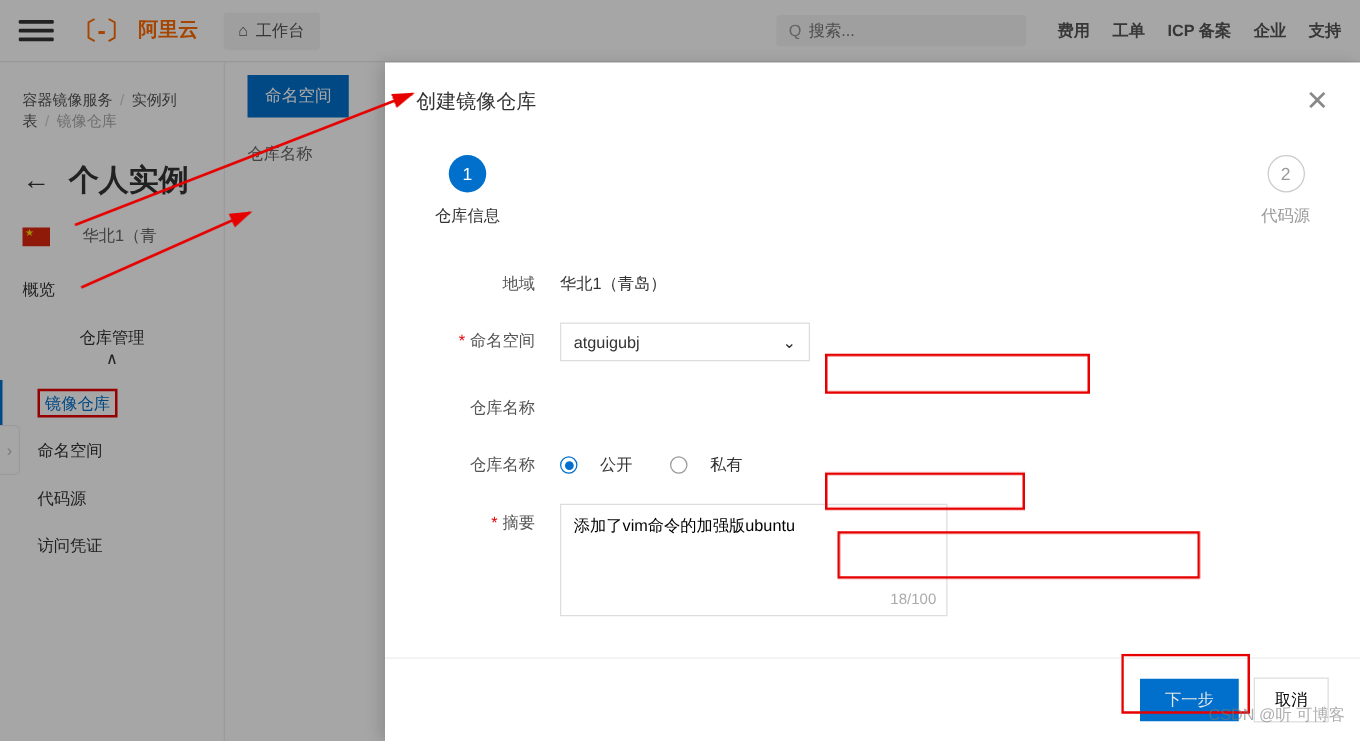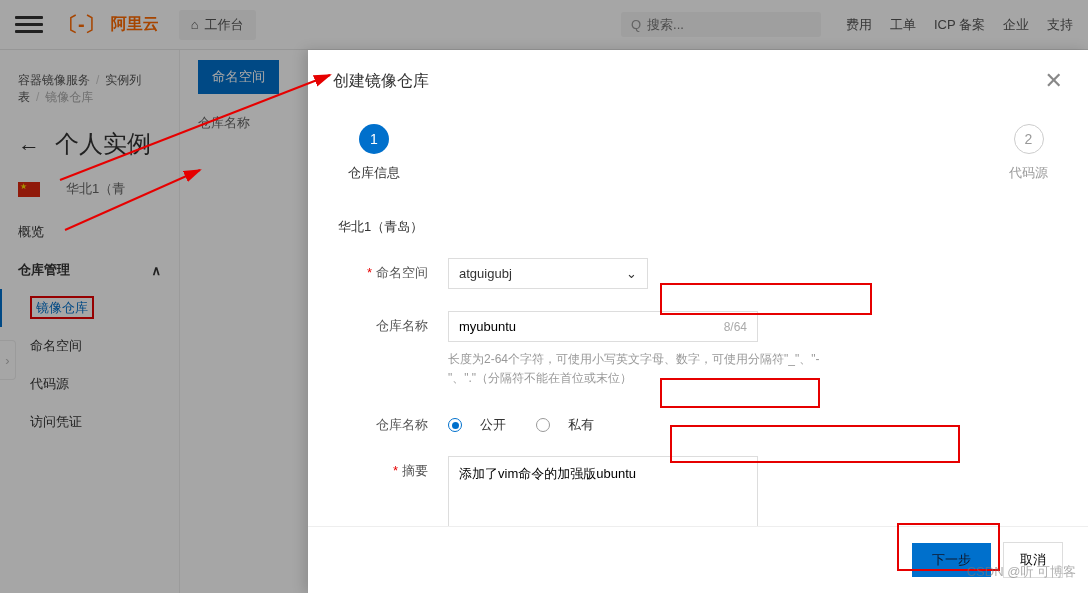--- a/index.html
+++ b/index.html
@@ -9,40 +9,40 @@
     .topbar { height: 50px; background: #fff; border-bottom: 1px solid #e6e6e6; display: flex; align-items: center; padding: 0 15px; }
     .hamburger { width: 28px; height: 28px; display: flex; flex-direction: column; justify-content: center; gap: 4px; cursor: pointer; margin-right: 15px; }
     .hamburger span { height: 3px; background: #333; border-radius: 1px; }
     .logo-wrap { display: flex; align-items: center; gap: 6px; color: #ff6a00; font-weight: bold; font-size: 16px; margin-right: 20px; }
     .logo-glyph { font-size: 20px; font-weight: 900; }
     .workspace-btn { display: flex; align-items: center; gap: 6px; padding: 6px 12px; background: #f4f4f4; border-radius: 3px; cursor: pointer; color: #555; }
     .spacer { flex: 1; }
     .search-wrap { display: flex; align-items: center; background: #f4f4f4; border-radius: 3px; padding: 5px 10px; width: 200px; gap: 6px; color: #999; }
     .search-wrap input { border: none; background: transparent; outline: none; flex: 1; font-size: 13px; }
     .top-links { display: flex; gap: 18px; margin-left: 25px; color: #555; }
-    .top-links span { cursor: pointer; }
+    .top-links span { cursor: pointer; font-weight: bold; }
     
     
     .main { display: flex; height: calc(100% - 50px); }
     .sidebar-col { width: 180px; background: #fff; border-right: 1px solid #eee; padding-top: 10px; }
     .content-col { flex: 1; background: #fff; }
     
     .breadcrumb { padding: 12px 18px; color: #888; font-size: 12px; }
     .breadcrumb a { color: #555; text-decoration: none; }
     .breadcrumb .sep { margin: 0 6px; color: #ccc; }
     
     .page-head { display: flex; align-items: center; padding: 10px 18px 20px; gap: 15px; }
     .back-arrow { font-size: 22px; cursor: pointer; }
-    .page-title { font-size: 24px; font-weight: 400; }
+    .page-title { font-size: 24px; font-weight: 700; }
     .region-flag { width: 22px; height: 15px; background: #de2910; position: relative; display: inline-block; }
     .region-flag::after { content: "★"; color: #ffde00; font-size: 8px; position: absolute; top: 0; left: 2px; }
     .region-txt { color: #666; margin-left: 18px; }
     
     .side-nav-item { padding: 10px 18px; cursor: pointer; color: #333; display: flex; justify-content: space-between; align-items: center; }
-    .side-nav-item.group { font-weight: 700; }
+    .side-nav-item.group { font-weight: 400; flex-direction: column; }
     .side-nav-sub { padding: 10px 18px 10px 30px; cursor: pointer; color: #333; }
     .side-nav-sub.active { color: #0070cc; position: relative; }
     .side-nav-sub.active::before { content: ""; position: absolute; left: 0; top: 0; bottom: 0; width: 2px; background: #0070cc; }
     .red-box { border: 2px solid #e60000; padding: 2px 4px; }
     
     .create-btn { background: #0070cc; color: #fff; padding: 8px 14px; border: none; cursor: pointer; margin: 10px 18px; }
     .filter-label { padding: 10px 18px; color: #666; }
     
     
     .overlay { position: absolute; top: 0; left: 0; right: 0; bottom: 0; background: rgba(0,0,0,0.35); z-index: 5; }
@@ -74,21 +74,21 @@
     .radio-group { display: flex; gap: 30px; padding-top: 6px; }
     .radio-item { display: flex; align-items: center; gap: 18px; cursor: pointer; }
     .radio-dot { width: 14px; height: 14px; border-radius: 50%; border: 1px solid #999; display: inline-flex; align-items: center; justify-content: center; }
     .radio-dot.checked { border-color: #0070cc; }
     .radio-dot.checked::after { content: ""; width: 7px; height: 7px; border-radius: 50%; background: #0070cc; }
     .textarea-box { width: 310px; border: 1px solid #ddd; padding: 8px 10px; min-height: 90px; position: relative; }
     .textarea-box textarea { border: none; outline: none; width: 100%; height: 60px; resize: none; font-size: 13px; font-family: inherit; }
     .ta-counter { position: absolute; right: 8px; bottom: 6px; color: #aaa; font-size: 12px; }
     
     .modal-foot { padding: 15px 25px; display: flex; justify-content: flex-end; gap: 12px; border-top: 1px solid #eee; align-items: center; }
-    .btn-primary { background: #0070cc; color: #0f172a; border: none; padding: 8px 20px; cursor: pointer; font-size: 13px; }
+    .btn-primary { background: #0070cc; color: #e5e5e5; border: none; padding: 8px 20px; cursor: pointer; font-size: 13px; }
     .btn-default { background: #fff; border: 1px solid #ddd; padding: 8px 16px; cursor: pointer; font-size: 13px; }
     
     
     .anno { position: absolute; border: 2px solid #e60000; pointer-events: none; z-index: 20; }
     .anno-arrow { position: absolute; z-index: 20; pointer-events: none; }
     
     .watermark { position: absolute; right: 12px; bottom: 12px; color: rgba(120,120,120,0.6); font-size: 13px; z-index: 30; }
     .scroll-hint { position: absolute; left: 0; top: 340px; width: 16px; height: 40px; background: #fff; border: 1px solid #eee; border-left: none; border-radius: 0 4px 4px 0; display: flex; align-items: center; justify-content: center; color: #bbb; z-index: 2; }
   </style>
 </head>
@@ -165,42 +165,36 @@
         <div class="step-circle active">1</div>
         <div class="step-label active">仓库信息</div>
       </div>
       <div class="step">
         <div class="step-circle inactive">2</div>
         <div class="step-label inactive">代码源</div>
       </div>
     </div>
 
     <div class="form-row">
+      <div class="form-label">地域</div>
       <div class="form-field form-value">华北1（青岛）</div>
     </div>
 
     <div class="form-row">
       <div class="form-label"><span class="req">*</span><span>命名空间</span></div>
       <div class="form-field">
         <div class="select-box">
           <span>atguigubj</span>
           <span>⌄</span>
         </div>
       </div>
     </div>
 
     <div class="form-row">
       <div class="form-label">仓库名称</div>
-      <div class="form-field">
-        <div class="input-box">
-          <input type="text" value="myubuntu" style="">
-          <span class="counter">8/64</span>
-        </div>
-        <div class="hint">长度为2-64个字符，可使用小写英文字母、数字，可使用分隔符"_"、"-"、"."（分隔符不能在首位或末位）</div>
-      </div>
     </div>
 
     <div class="form-row">
       <div class="form-label">仓库名称</div>
       <div class="form-field">
         <div class="radio-group">
           <label class="radio-item">
               <span class="radio-dot checked"></span>
               <span>公开</span>
             </label>

